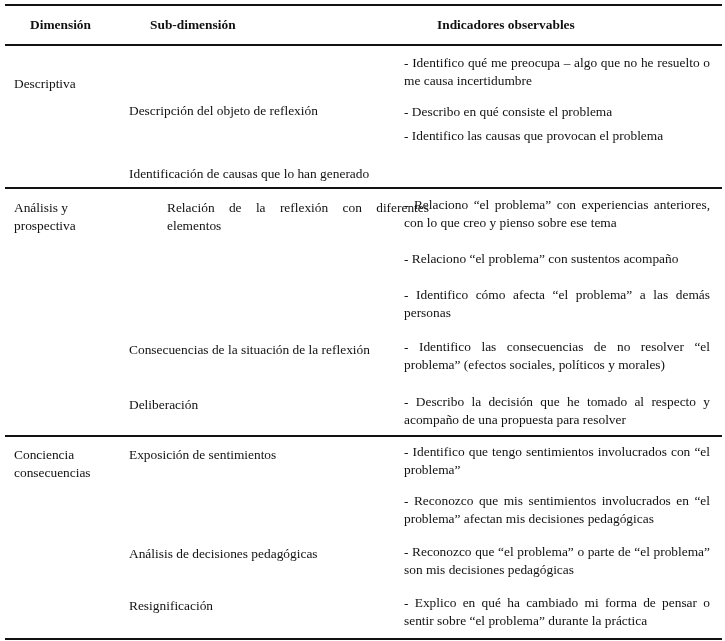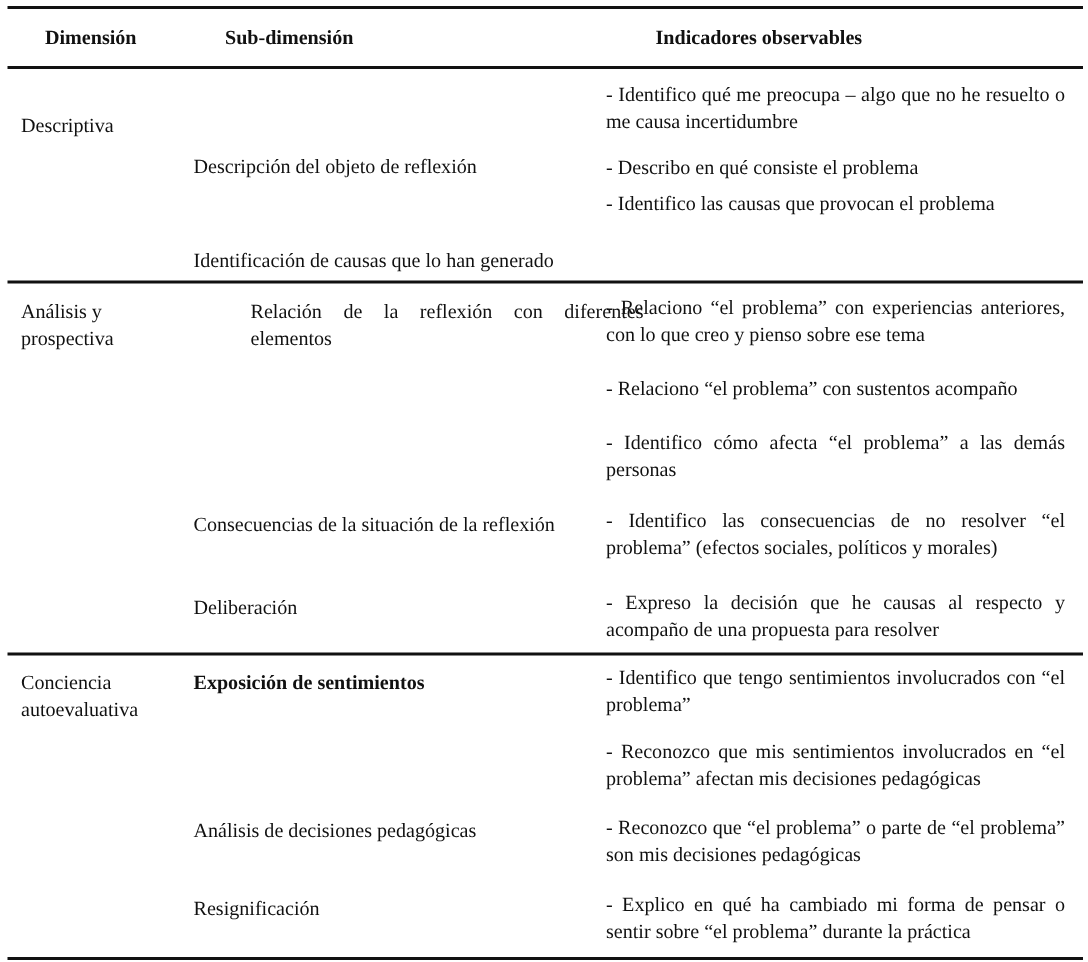--- a/index.html
+++ b/index.html
@@ -35,23 +35,23 @@
   <div class="t ind" style="top:127px;">- Identifico las causas que provocan el problema</div>
 
   <div class="t dim" style="top:199px;">Análisis y prospectiva</div>
   <div class="t sub" style="top:199px;margin-left:38px;">Relación de la reflexión con diferentes elementos</div>
   <div class="t ind" style="top:196px;">- Relaciono “el problema” con experiencias anteriores, con lo que creo y pienso sobre ese tema</div>
   <div class="t ind" style="top:250px;">- Relaciono “el problema” con sustentos acompaño</div>
   <div class="t ind" style="top:286px;">- Identifico cómo afecta “el problema” a las demás personas</div>
   <div class="t sub" style="top:341px;">Consecuencias de la situación de la reflexión</div>
   <div class="t ind" style="top:338px;">- Identifico las consecuencias de no resolver “el problema” (efectos sociales, políticos y morales)</div>
   <div class="t sub" style="top:396px;font-family:Liberation Serif, serif;">Deliberación</div>
-  <div class="t ind" style="top:393px;">- Expreso la decisión que he causas al respecto y acompaño de una propuesta para resolver</div>
+  <div class="t ind" style="top:393px;">- Describo la decisión que he tomado al respecto y acompaño de una propuesta para resolver</div>
 
-  <div class="t dim" style="top:446px;">Conciencia autoevaluativa</div>
-  <div class="t sub" style="top:446px;font-weight:bold;">Exposición de sentimientos</div>
+  <div class="t dim" style="top:446px;">Conciencia consecuencias</div>
+  <div class="t sub" style="top:446px;">Exposición de sentimientos</div>
   <div class="t ind" style="top:443px;">- Identifico que tengo sentimientos involucrados con “el problema”</div>
   <div class="t ind" style="top:492px;">- Reconozco que mis sentimientos involucrados en “el problema” afectan mis decisiones pedagógicas</div>
   <div class="t sub" style="top:545px;">Análisis de decisiones pedagógicas</div>
   <div class="t ind" style="top:543px;">- Reconozco que “el problema” o parte de “el problema” son mis decisiones pedagógicas</div>
   <div class="t sub" style="top:597px;">Resignificación</div>
   <div class="t ind" style="top:594px;">- Explico en qué ha cambiado mi forma de pensar o sentir sobre “el problema” durante la práctica</div>
 </div>
 
 </body></html>

